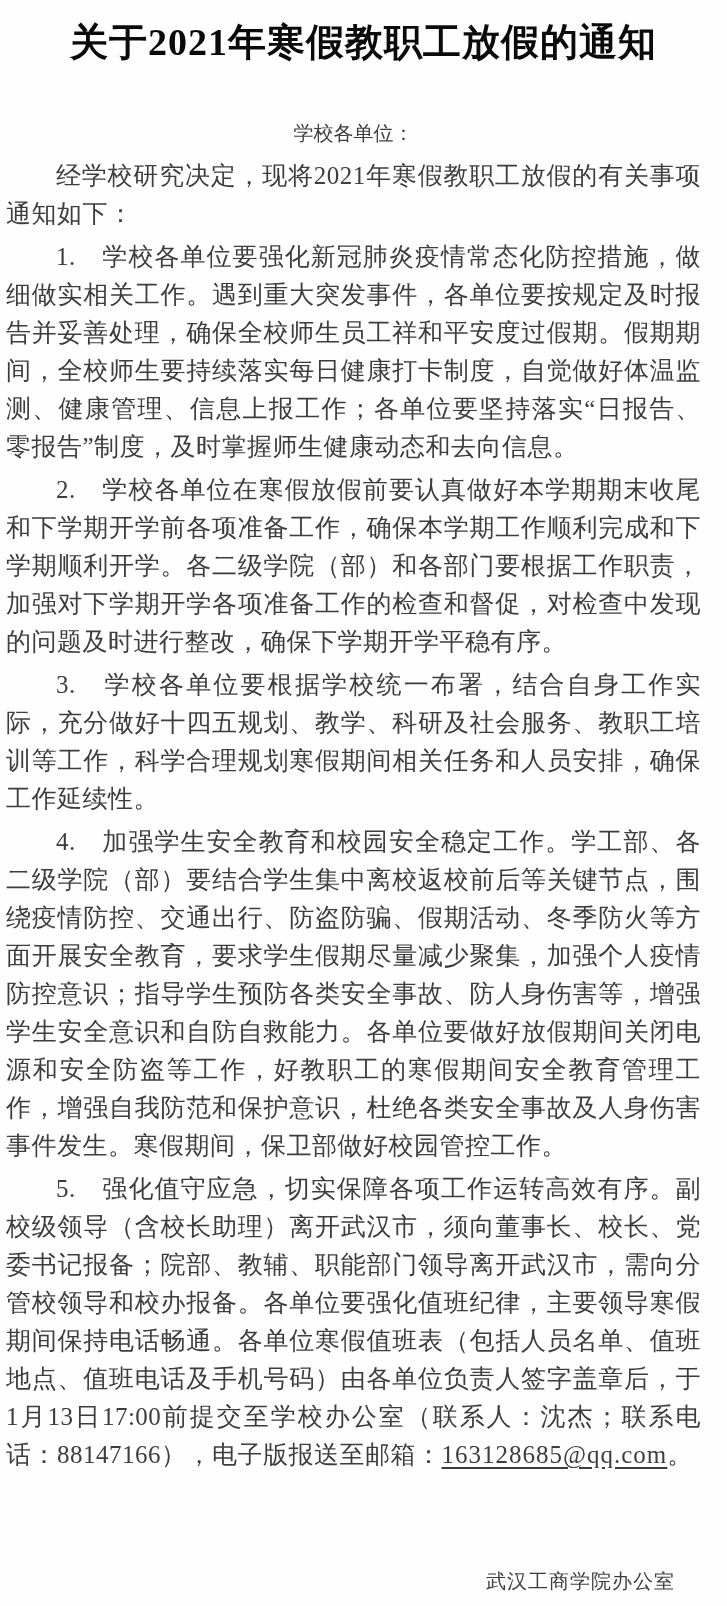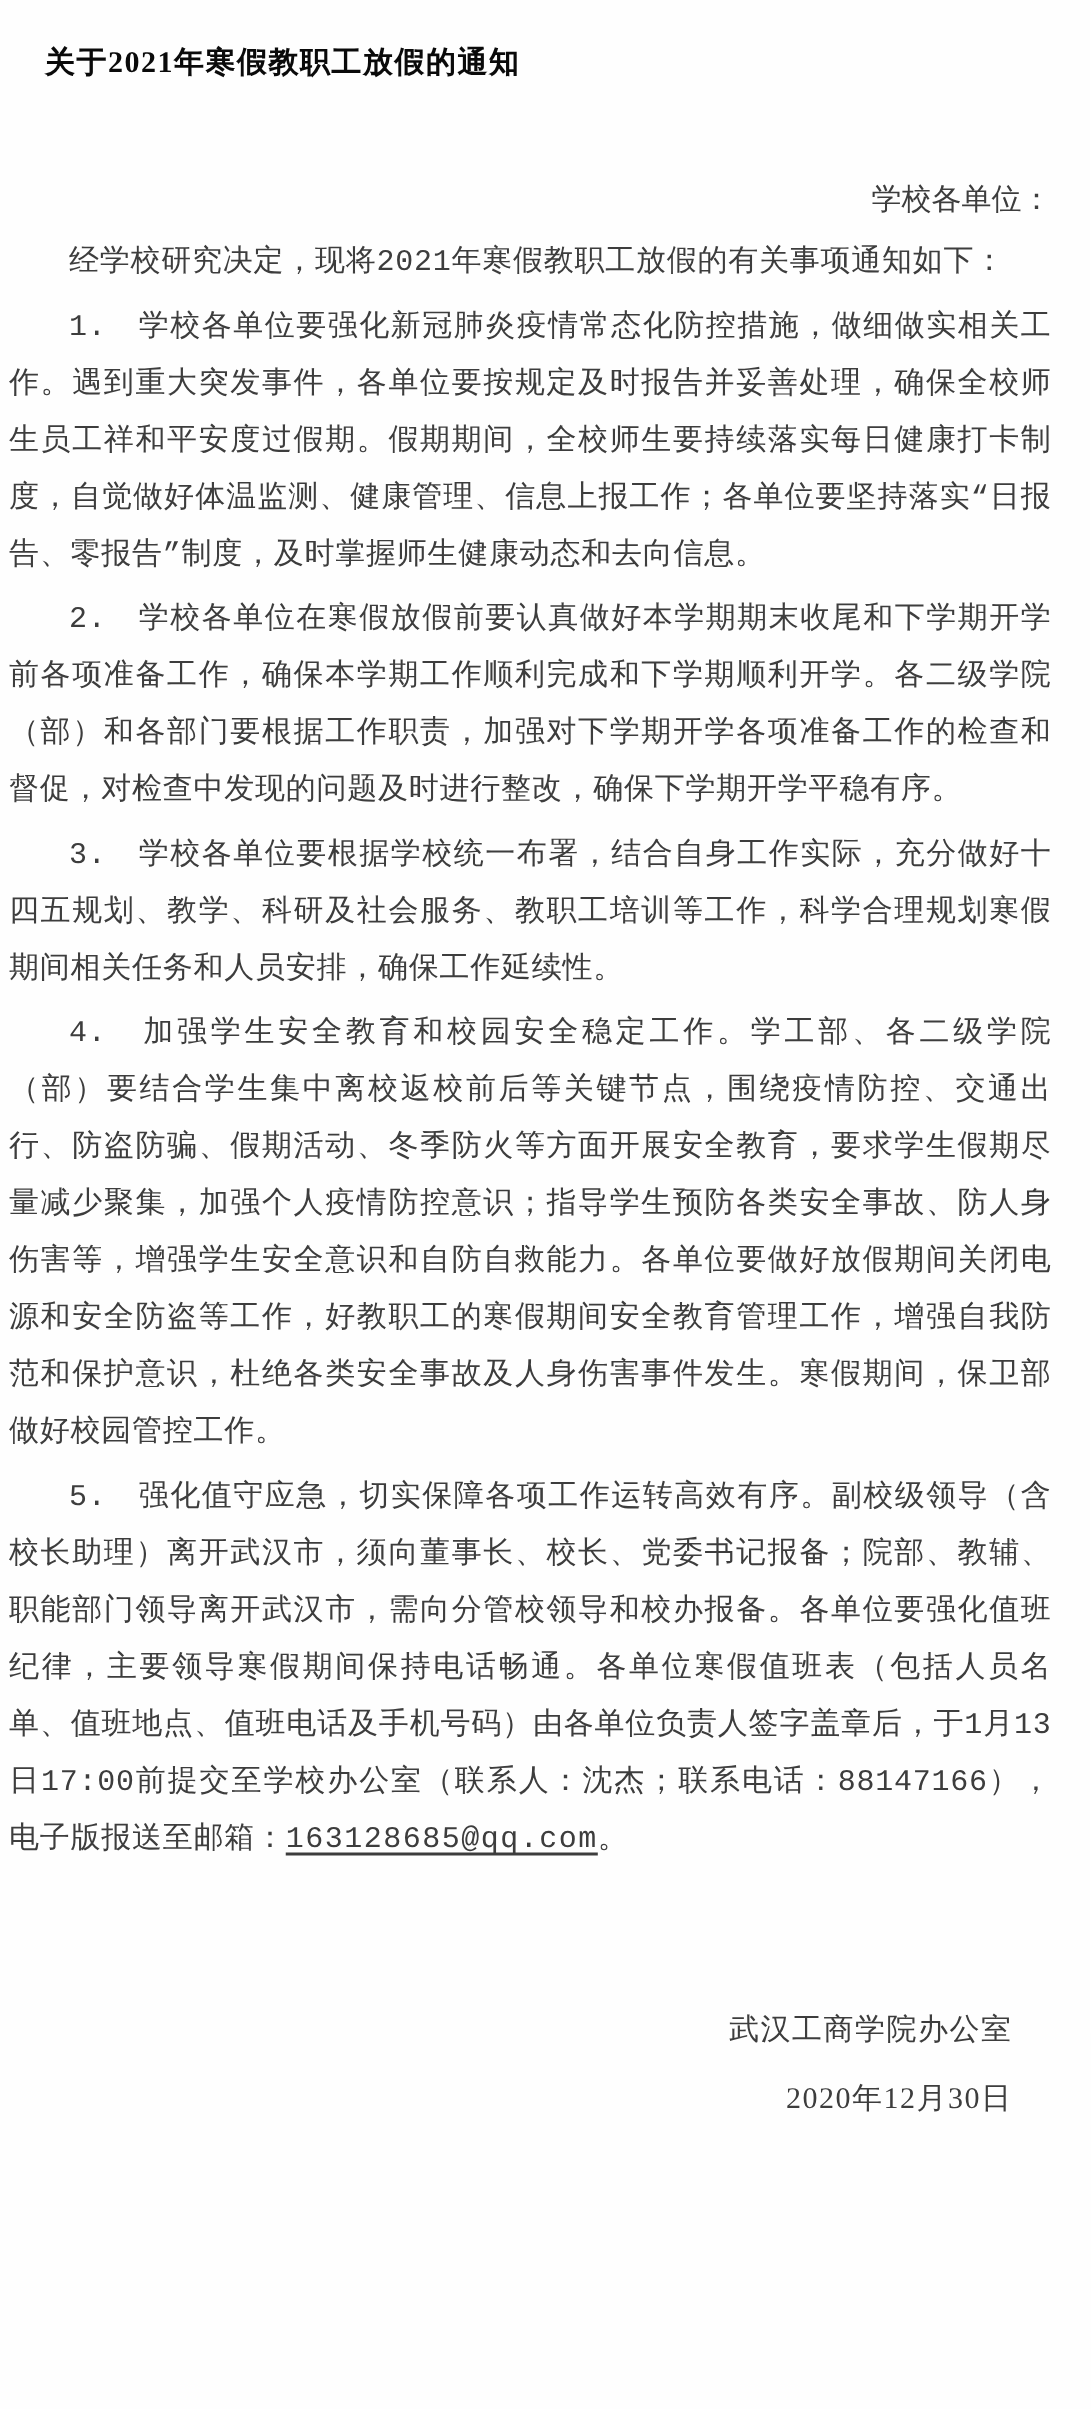--- a/index.html
+++ b/index.html
@@ -12,45 +12,44 @@
     position: relative;
     width: 727px;
     min-height: 1606px;
     margin: 0 auto;
     background: #fefefe;
     box-sizing: border-box;
     overflow: hidden;
   }
   .doc-title {
     margin: 22px 30px 0 30px;
-    font-size: 20px;
+    font-size: 38px;
     line-height: 40px;
     font-weight: bold;
-    text-align: left;
+    text-align: center;
     color: #0a0a0a;
     letter-spacing: 1px;
   }
   .body-text {
     padding: 0 26px 0 6px;
     color: #3d3d3d;
   }
   .salutation {
     margin: 52px 0 0 0;
     font-size: 20px;
     line-height: 38px;
-    text-align: right;
+    text-align: center;
   }
   .para {
     margin: 5px 0 0 0;
-    font-size: 20px;
+    font-size: 25px;
     line-height: 38px;
     text-align: justify;
     text-indent: 2em;
     letter-spacing: 0.5px;
-    font-family: Liberation Mono, monospace;
   }
   .heading {
     margin: 5px 0 0 0;
     font-size: 20px;
     line-height: 38px;
     font-weight: bold;
     color: #1f1f1f;
     text-indent: 2em;
     letter-spacing: 0.5px;
   }

